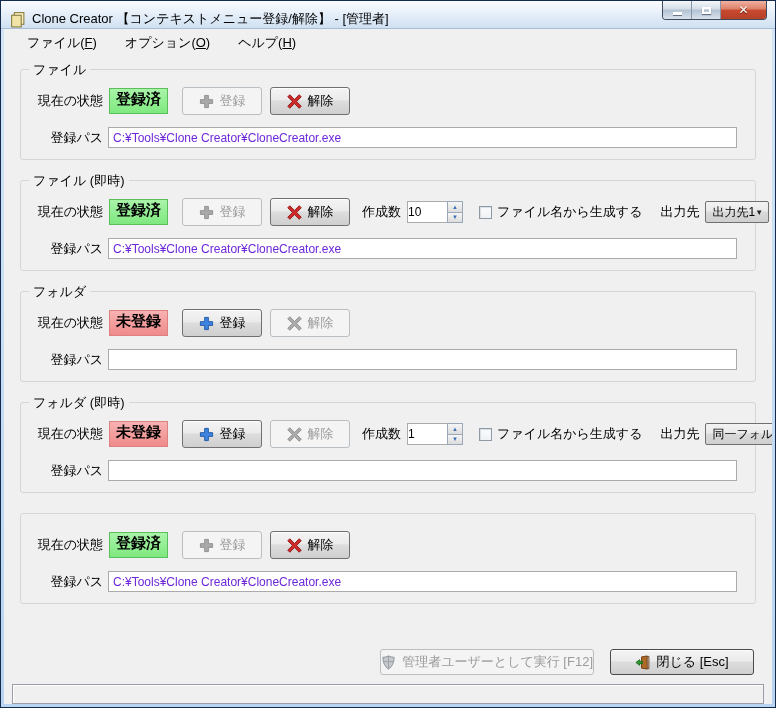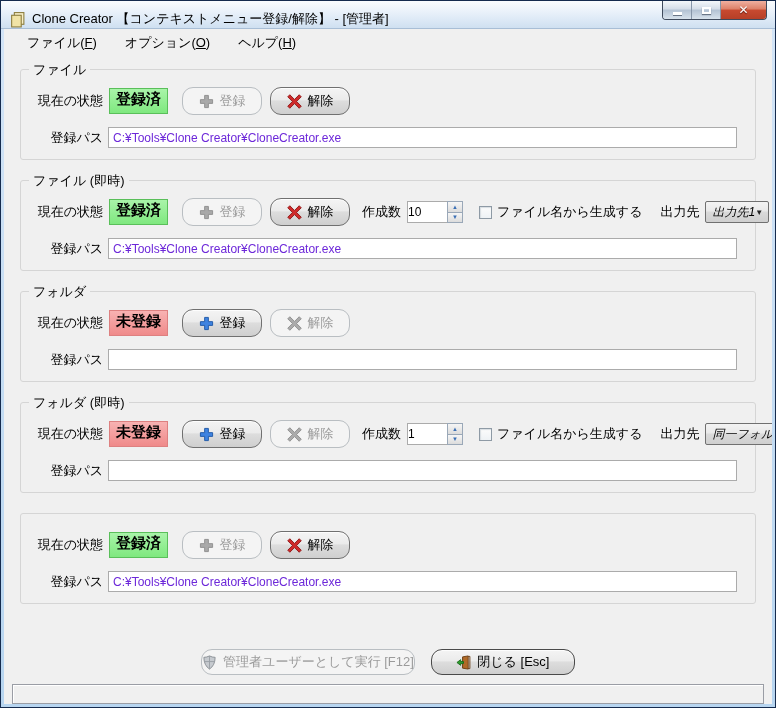--- a/index.html
+++ b/index.html
@@ -84,21 +84,21 @@
     font-size:15px; font-weight:bold;
     padding:1px 6px 4px;
     white-space:nowrap;
   }
   .badge.registered{ background:linear-gradient(to bottom,#a9f4a9,#7fe87f); border:1px solid #5abf5a; }
   .badge.unregistered{ background:linear-gradient(to bottom,#f8b2b2,#ef8a8a); border:1px solid #dd8080; }
 
   .btn{
     height:28px; min-width:80px;
     display:inline-flex; align-items:center; justify-content:center; gap:6px;
-    font-size:13px; border-radius:11px;
+    font-size:13px; border-radius:3px;
     white-space:nowrap;
   }
   .btn.enabled{
     border:1px solid #707070;
     background:linear-gradient(to bottom,#f4f4f4,#ebebeb 45%,#dddddd 50%,#cfcfcf);
     box-shadow:inset 0 1px 0 #fdfdfd;
     cursor:pointer;
   }
   .btn.disabled{
     border:1px solid #b9bec2;
@@ -134,34 +134,33 @@
   }
   .cb-label{ margin-left:5px; }
   .out-label{ margin-left:18px; }
   .combo{
     width:90px; height:22px; margin-left:6px;
     border:1px solid #707070; border-radius:2px;
     background:linear-gradient(to bottom,#f3f3f3,#e9e9e9 45%,#dadada 50%,#cfcfcf);
     display:flex; align-items:center;
     padding-left:6px; font-size:12px; cursor:pointer;
     white-space:nowrap;
-    font-style:italic;
   }
   .combo .arrow{ margin-left:auto; padding-right:5px; font-size:8px; color:#222; }
 
   .path-input{
     flex:1; margin-right:18px; height:21px;
     border:1px solid #ababab; background:#fff;
     font-size:12px; font-family:inherit; padding:1px 4px; color:#6d28d9;
   }
 
   
   .footer{
     flex:0 0 36px;
-    display:flex; justify-content:center; align-items:flex-start;
+    display:flex; justify-content:flex-end; align-items:flex-start;
     gap:16px; padding:9px 18px 0;
   }
   .footer .btn{ height:26px; }
   .btn-admin{ min-width:202px; }
   .btn-close-app{ min-width:144px; border:1px solid #4a4a4a !important; box-shadow:inset 0 0 0 1px #e8eef4, inset 0 1px 0 #fdfdfd; }
 
   .statusbar{
     flex:0 0 20px;
     margin:8px 8px 0;
     border:1px solid #9a9da5;

